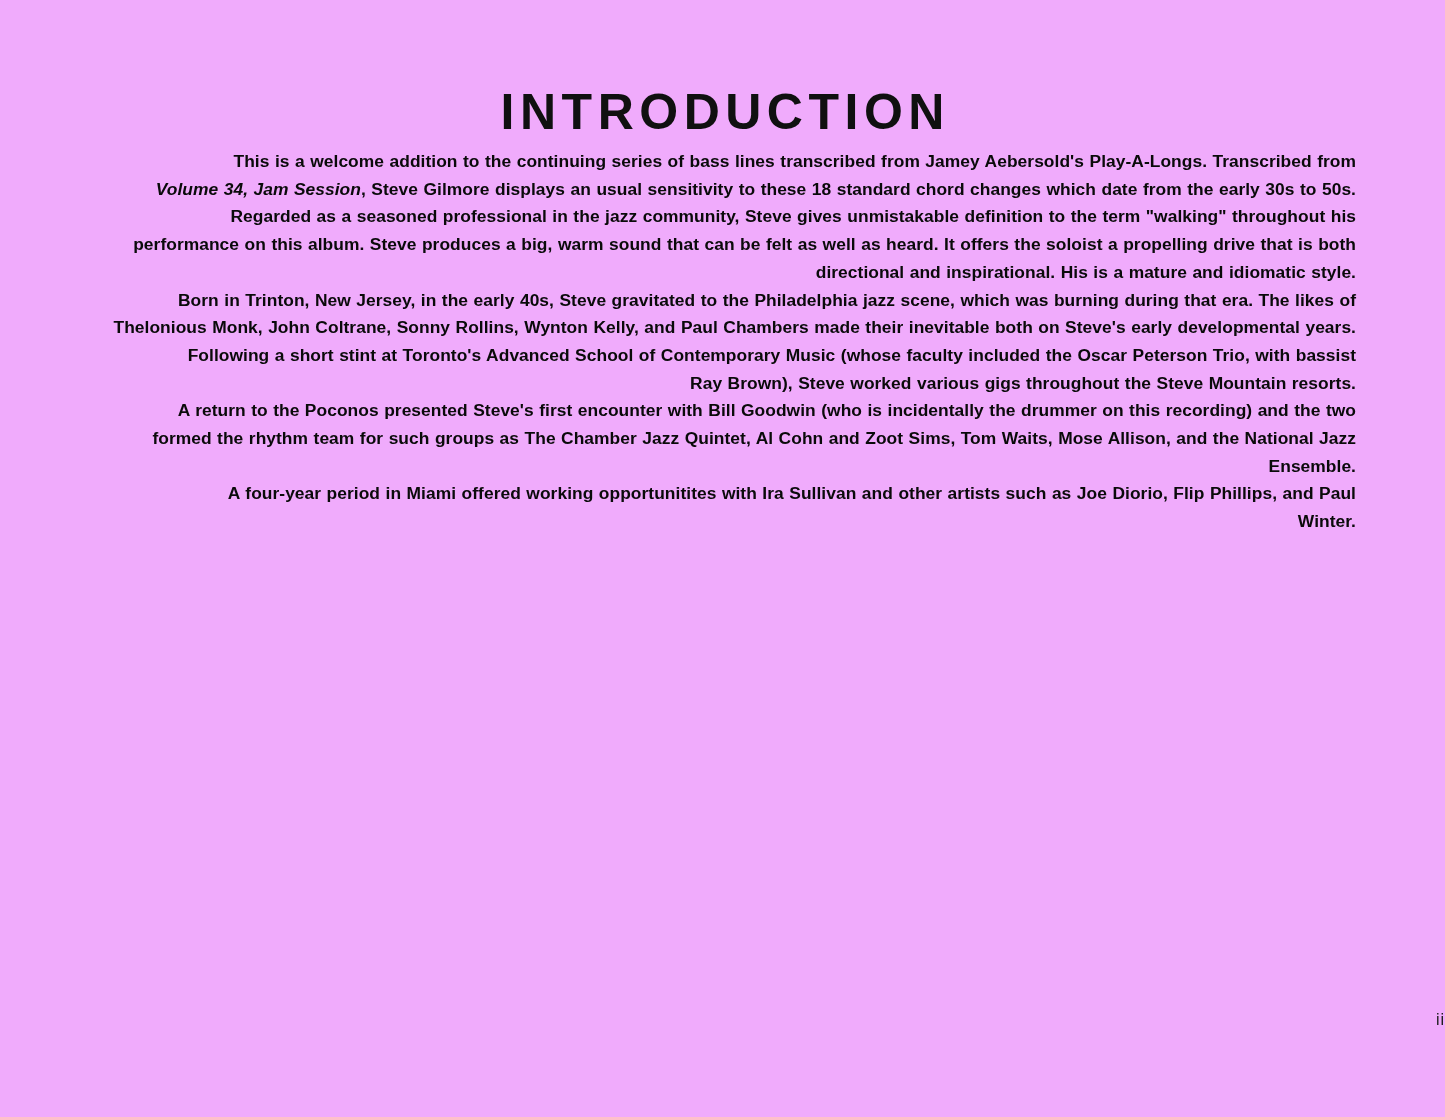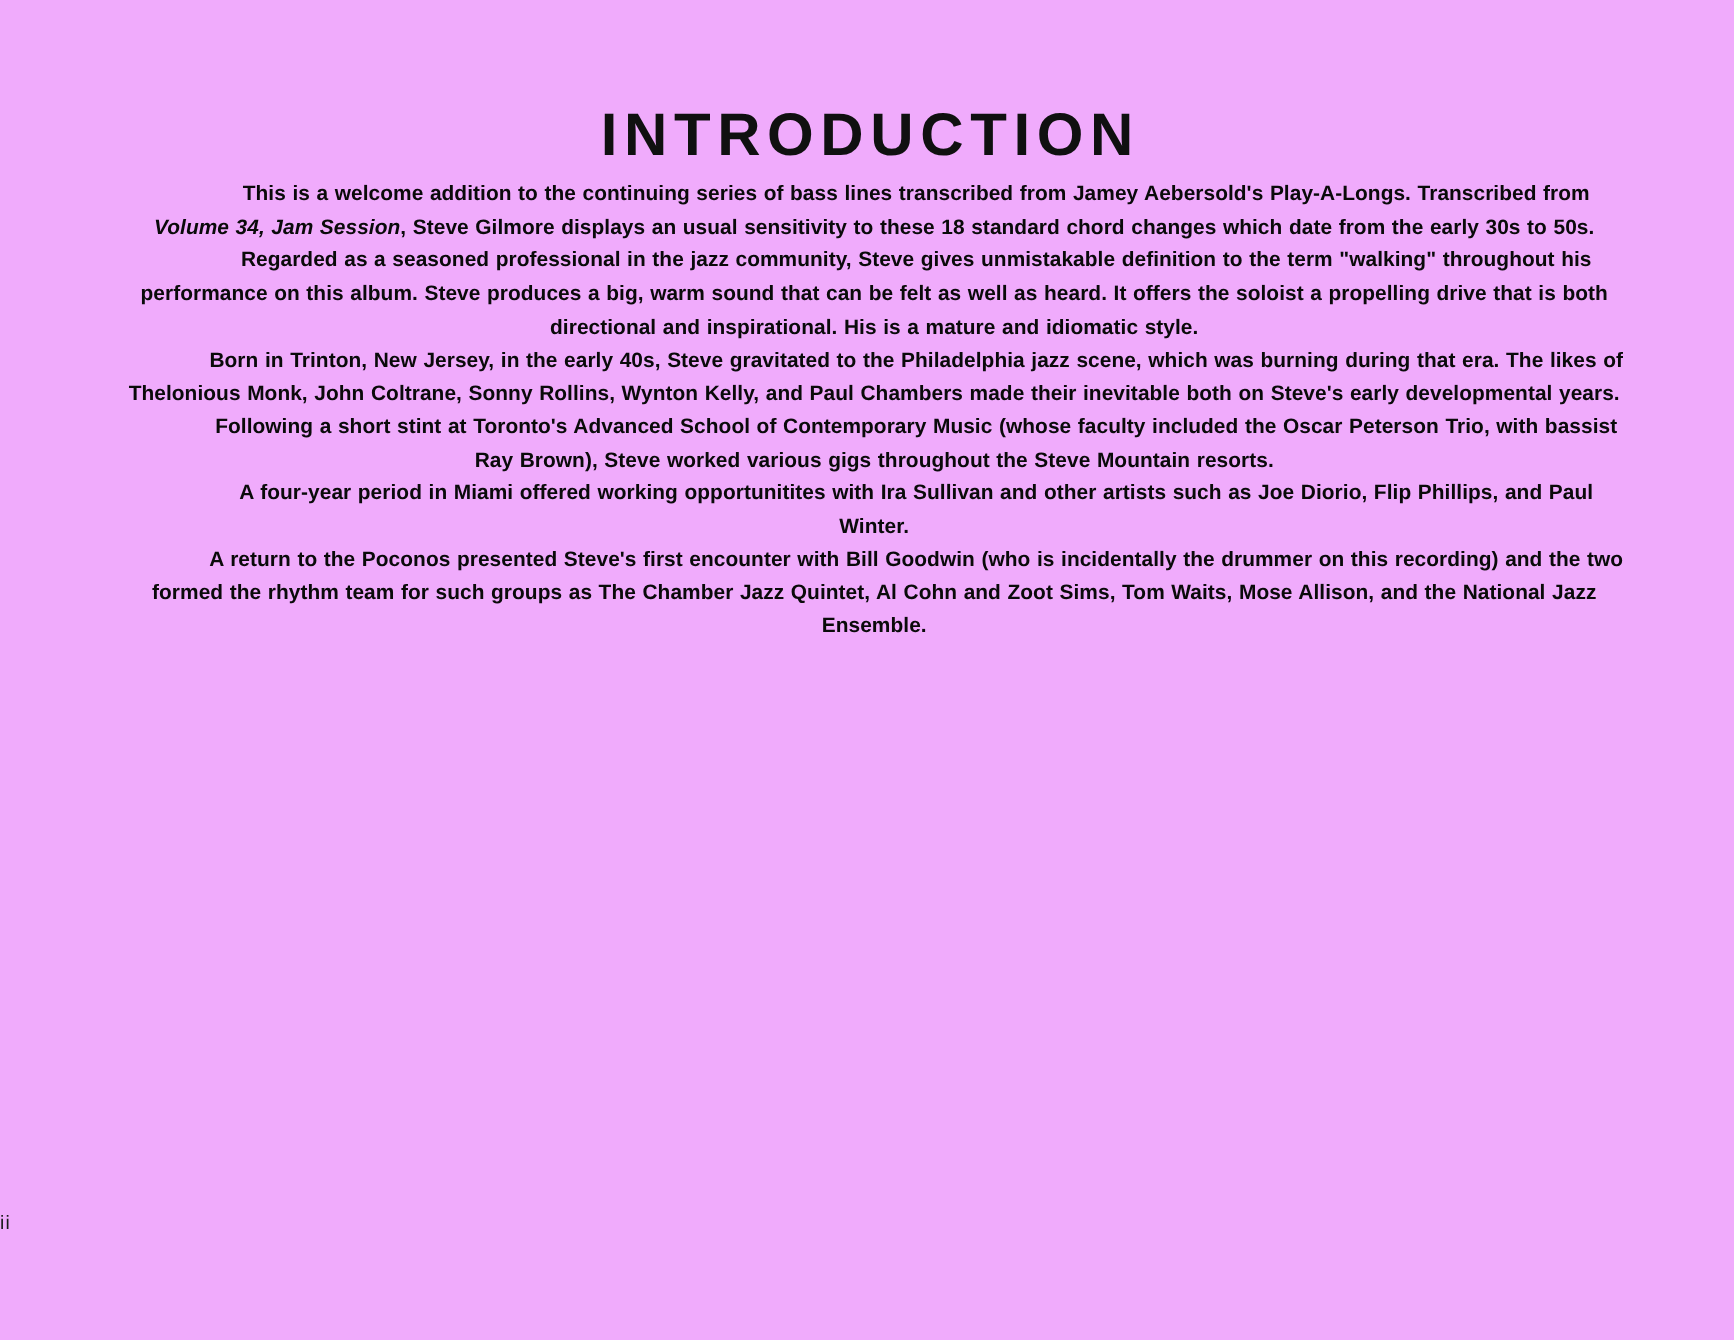--- a/index.html
+++ b/index.html
@@ -42,37 +42,37 @@
     position: absolute;
     left: 101px;
     top: 148px;
     width: 1255px;
   }
   .para {
     font-size: 17.4px;
     font-weight: bold;
     line-height: 27.7px;
     letter-spacing: 0.05px;
-    text-align: center;
+    text-align: right;
     text-indent: 70px;
     margin: 0 0 0 0;
     word-spacing: 0.6px;
     color: #0a0a0a;
   }
   .para .it {
     font-style: italic;
   }
 
   
   .folio {
     position: absolute;
     left: 0;
     top: 1011px;
     width: 1445px;
-    text-align: left;
+    text-align: right;
     font-size: 16px;
     font-weight: normal;
     letter-spacing: 1px;
     color: #1a1a1a;
   }
 </style>
 </head>
 <body>
 
 <div class="page">
@@ -82,22 +82,22 @@
   <div class="body-copy">
 
     <p class="para"><span>This is a welcome addition to the continuing series of bass lines transcribed from Jamey Aebersold's Play-A-Longs.  Transcribed from </span><span class="it">Volume 34, Jam Session</span><span>, Steve Gilmore displays an usual sensitivity to these 18 standard chord changes which date from the early 30s to 50s.</span></p>
 
     <p class="para">Regarded as a seasoned professional in the jazz community, Steve gives unmistakable definition to the term "walking" throughout his performance on this album.  Steve produces a big, warm sound that can be felt as well as heard.  It offers the soloist a propelling drive that is both directional and inspirational.  His is a mature and idiomatic style.</p>
 
     <p class="para">Born in Trinton, New Jersey, in the early 40s, Steve gravitated to the Philadelphia jazz scene, which was burning during that era.  The likes of Thelonious Monk, John Coltrane, Sonny Rollins, Wynton Kelly, and Paul Chambers made their inevitable both on Steve's early developmental years.</p>
 
     <p class="para">Following a short stint at Toronto's Advanced School of Contemporary Music (whose faculty included the Oscar Peterson Trio, with bassist Ray Brown), Steve worked various gigs throughout the Steve Mountain resorts.</p>
 
+    <p class="para">A return to the Poconos presented Steve's first encounter with Bill Goodwin (who is incidentally the drummer on this recording) and the two formed the rhythm team for such groups as The Chamber Jazz Quintet, Al Cohn and Zoot Sims, Tom Waits, Mose Allison, and the National Jazz Ensemble.</p>
+
     <p class="para">A four-year period in Miami offered working opportunitites with Ira Sullivan and other artists such as Joe Diorio, Flip Phillips, and Paul Winter.</p>
-
-    <p class="para">A return to the Poconos presented Steve's first encounter with Bill Goodwin (who is incidentally the drummer on this recording) and the two formed the rhythm team for such groups as The Chamber Jazz Quintet, Al Cohn and Zoot Sims, Tom Waits, Mose Allison, and the National Jazz Ensemble.</p>
 
 
   </div>
 
   <div class="folio">ii</div>
 
 </div>
 
 </body></html>

